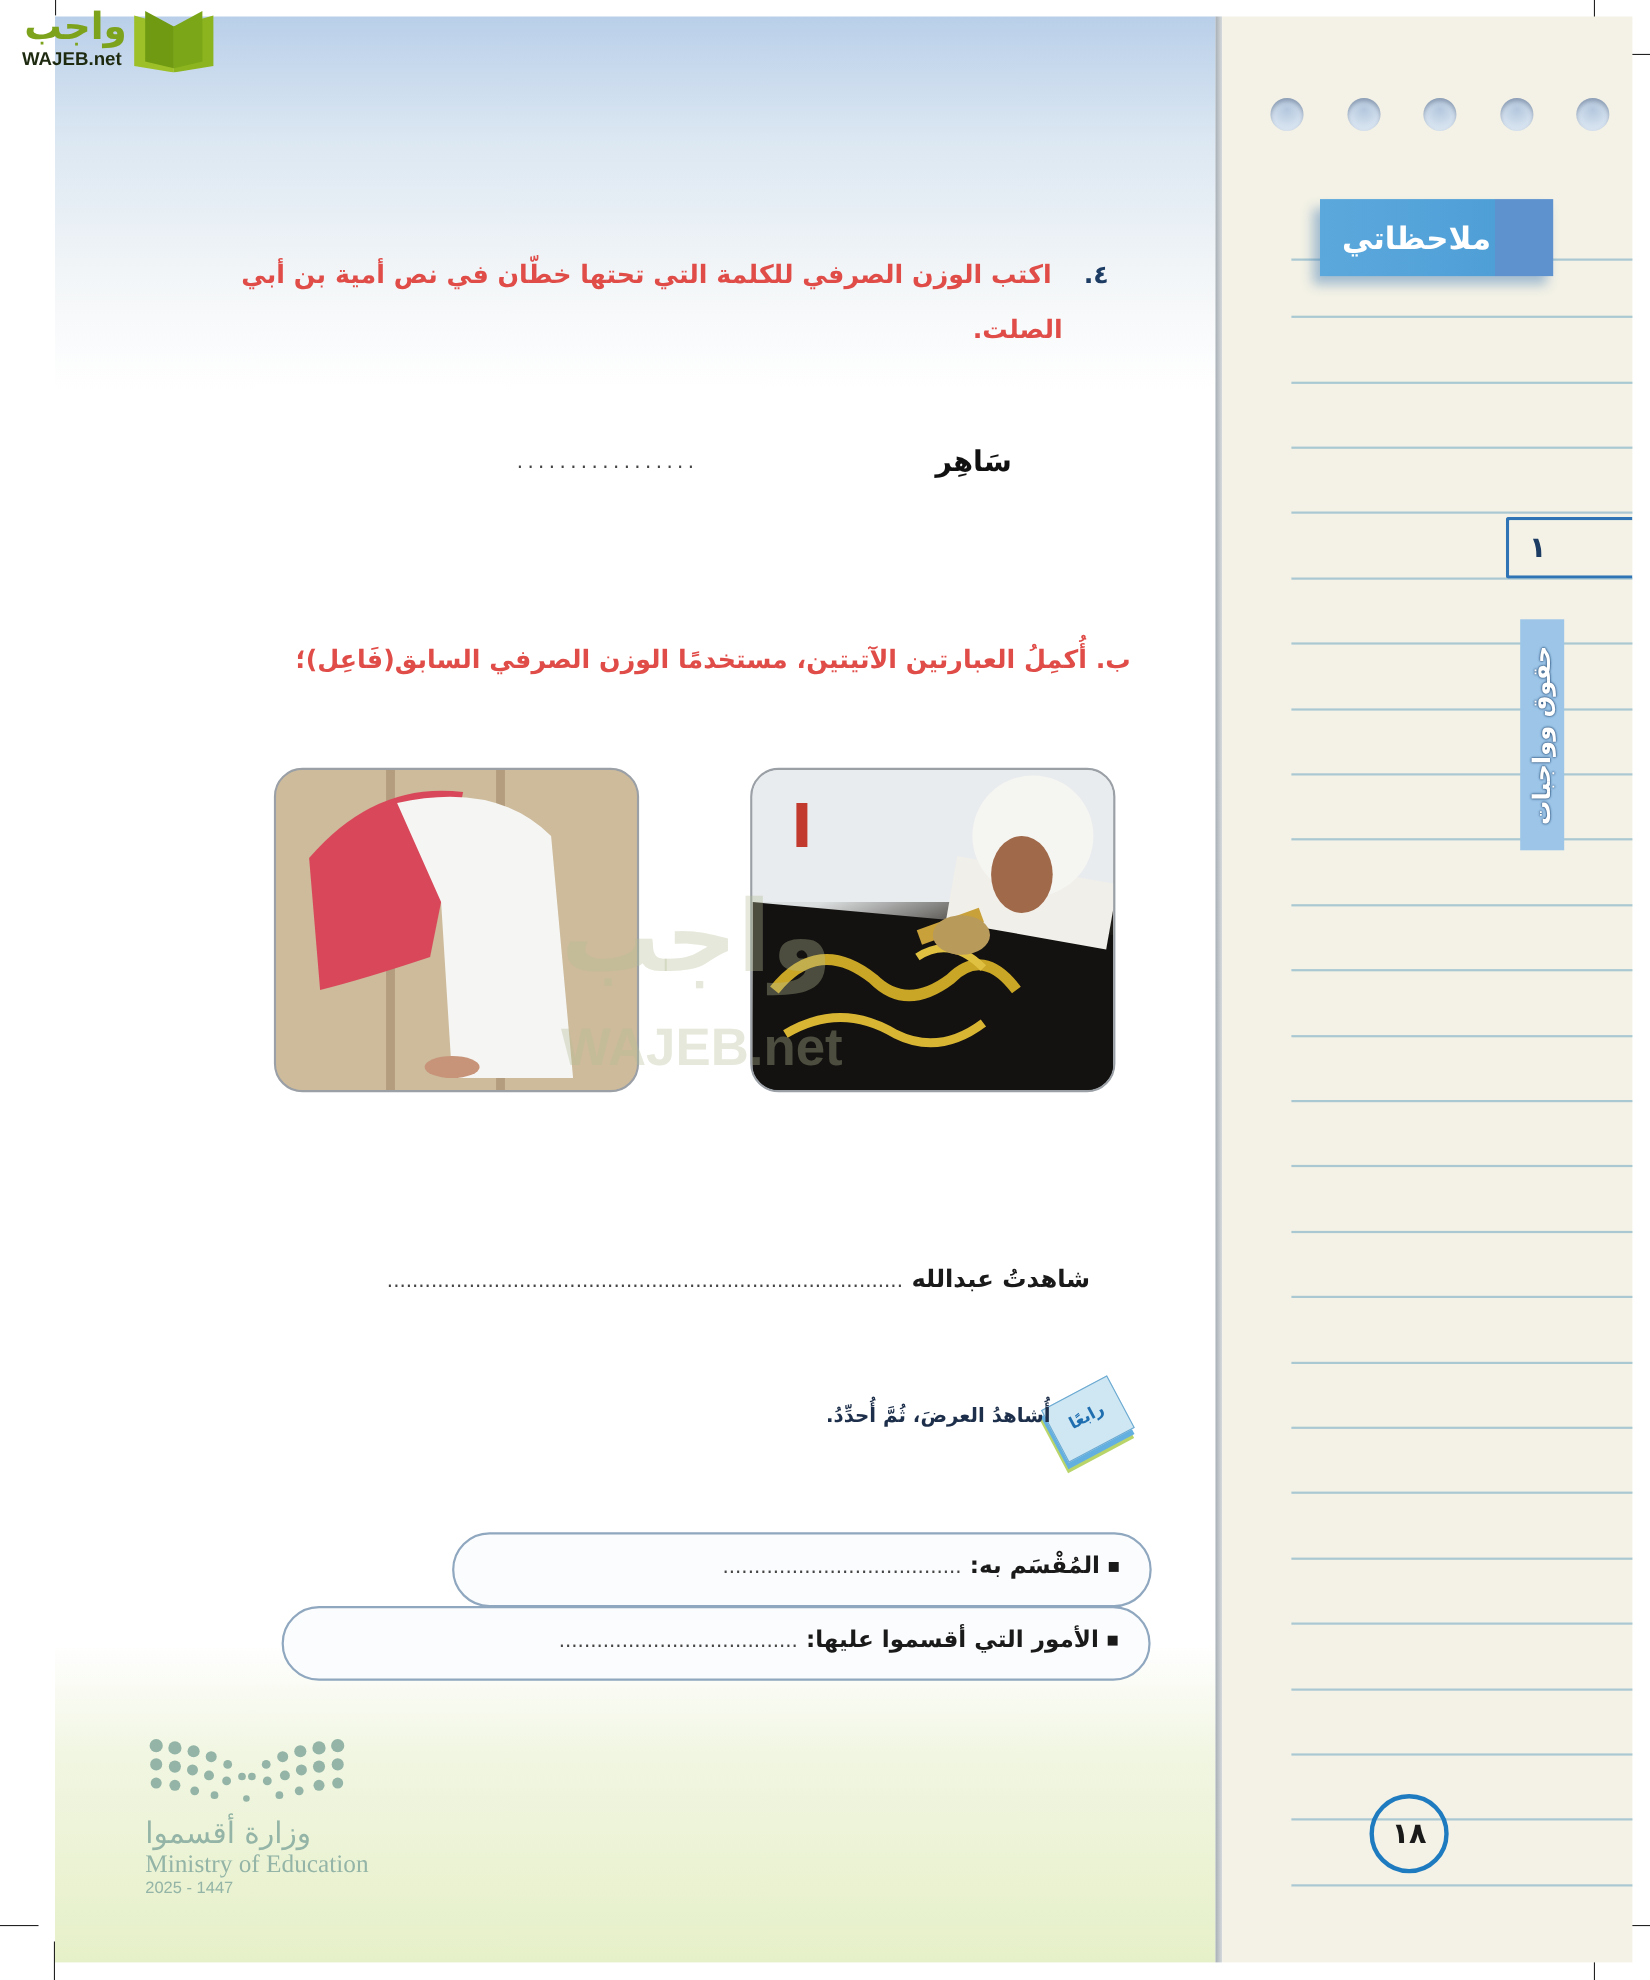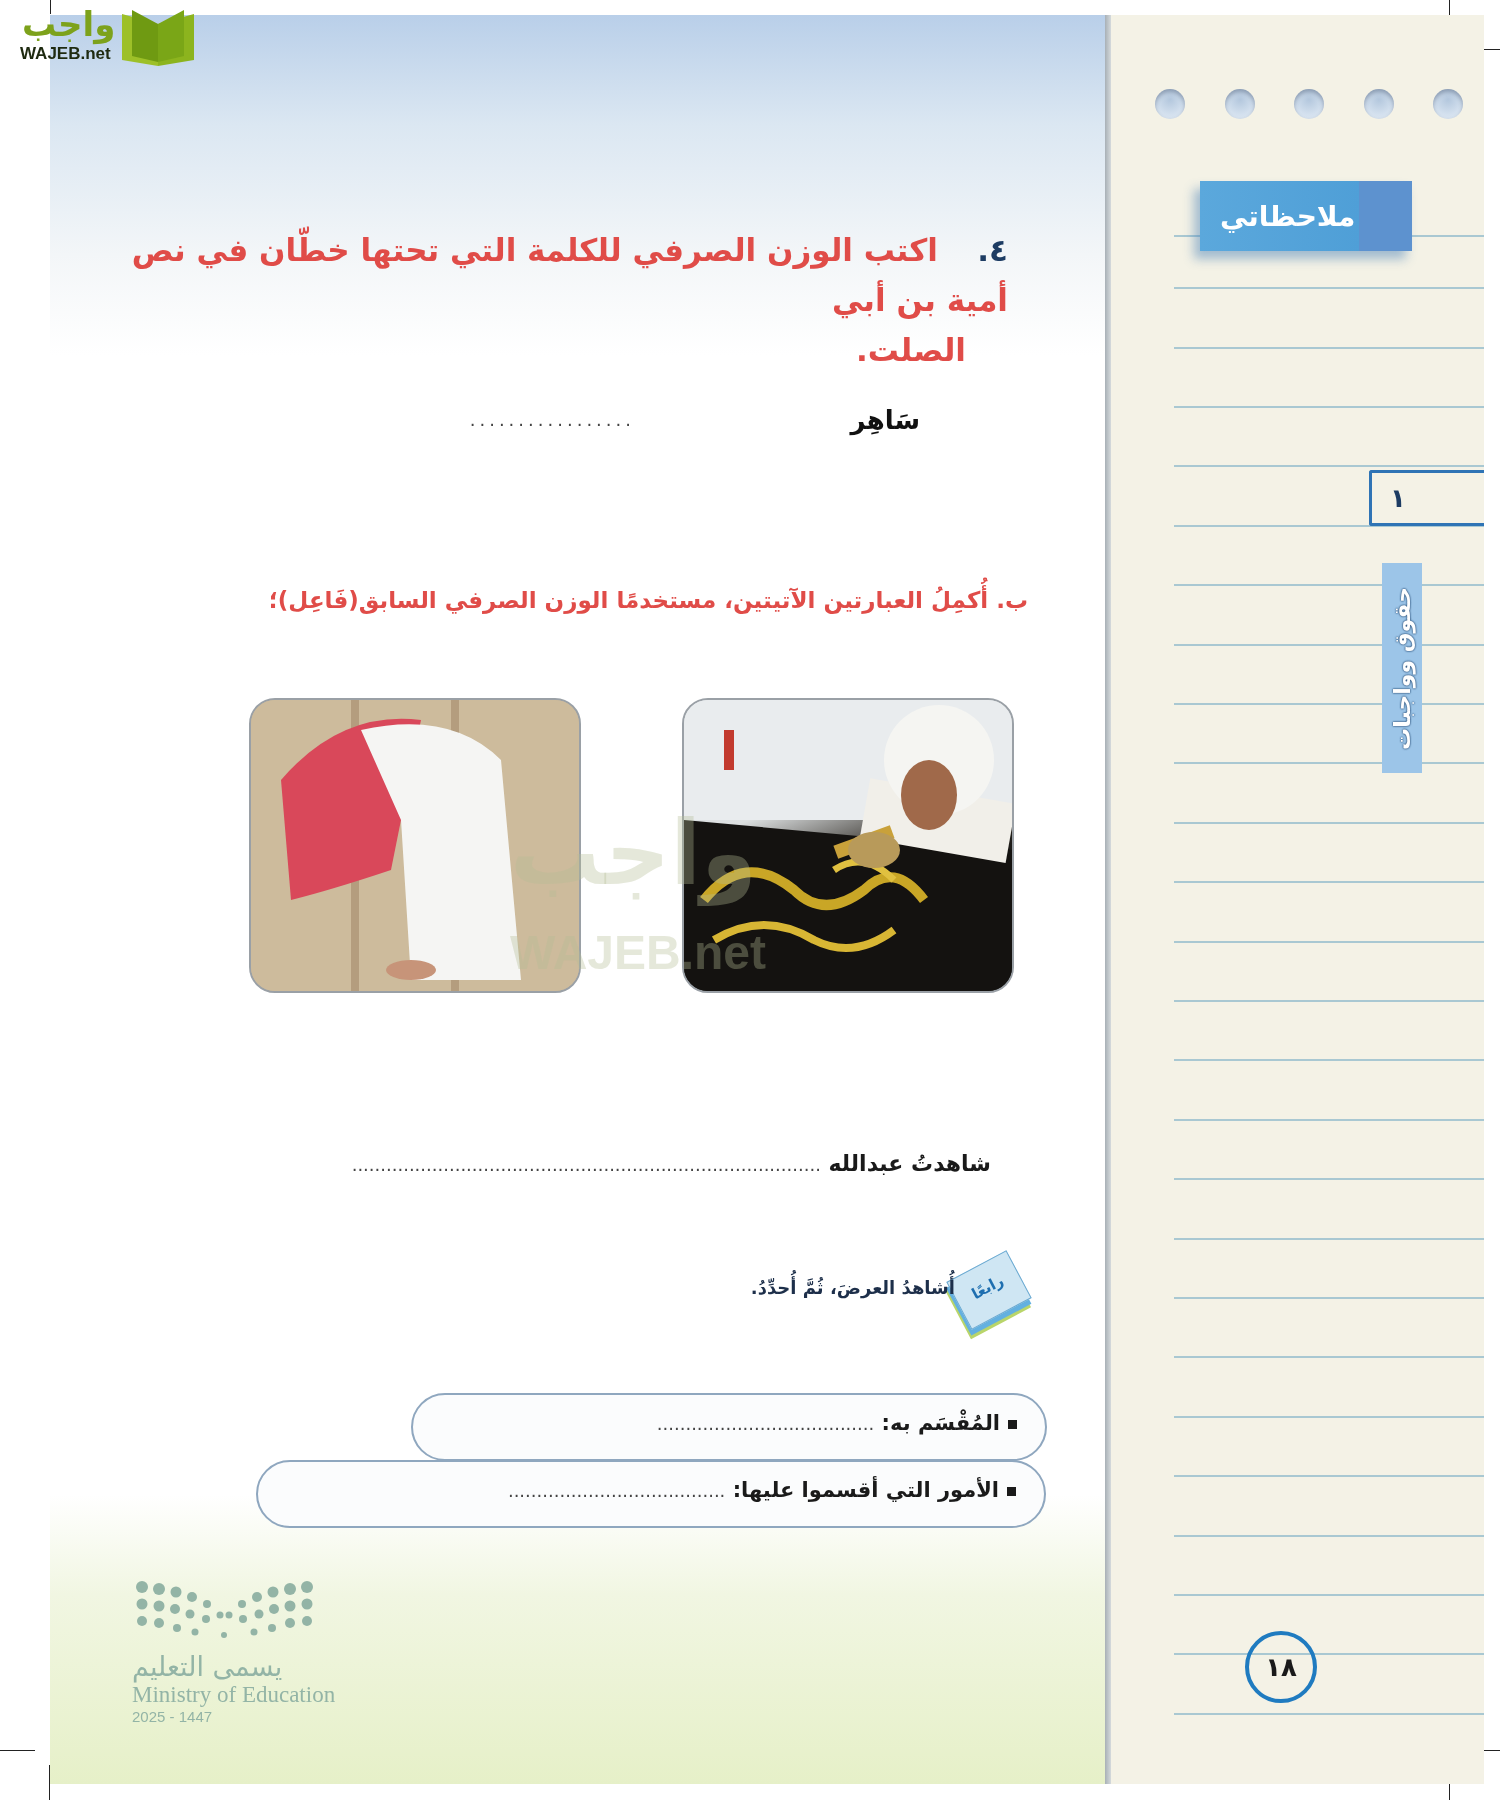--- a/index.html
+++ b/index.html
@@ -80,21 +80,21 @@
 <div class="crop" style="left:50px;top:0;width:1px;height:14px;"></div>
 <div class="crop" style="left:1449px;top:0;width:1px;height:36px;"></div>
 <div class="crop" style="left:1465px;top:49px;width:35px;height:1px;"></div>
 <div class="crop" style="left:0;top:1750px;width:35px;height:1px;"></div>
 <div class="crop" style="left:49px;top:1765px;width:1px;height:35px;"></div>
 <div class="crop" style="left:1465px;top:1750px;width:35px;height:1px;"></div>
 <div class="crop" style="left:1449px;top:1764px;width:1px;height:36px;"></div>
 
 <div class="page-left">
 
-  <div class="txt" style="right:97px; top:210px; width:880px; font-size:31px; line-height:50px;">
+  <div class="txt" style="right:97px; top:210px; width:880px; font-size:23px; line-height:50px;">
     <div>
       <span class="q-num">٤.</span>
       &nbsp;&nbsp;
       <span class="red-text">اكتب الوزن الصرفي للكلمة التي تحتها خطّان في نص أمية بن أبي</span>
     </div>
     <div style="padding-right:42px;">
       <span class="red-text">الصلت.</span>
     </div>
   </div>
 
@@ -183,21 +183,21 @@
           <circle cx="27" cy="46" r="5"></circle>
           <circle cx="45" cy="51" r="4"></circle>
           <circle cx="63" cy="55" r="3.5"></circle>
           <circle cx="92" cy="58" r="3"></circle>
         <circle cx="175" cy="44" r="5"></circle>
           <circle cx="158" cy="46" r="5"></circle>
           <circle cx="140" cy="51" r="4"></circle>
           <circle cx="122" cy="55" r="3.5"></circle>
       </g>
     </svg>
-    <div style="direction:rtl; font-size:27px; color:#93b4a6; margin-top:8px; width:185px; text-align:left;">يسمى التعليم</div>
+    <div style="direction:rtl; font-size:27px; color:#93b4a6; margin-top:8px; width:185px; text-align:left;">وزارة أقسموا</div>
     <div style="font-family:Liberation Serif, serif; font-size:23px; color:#93b4a6;">Ministry of Education</div>
     <div style="font-family:'Liberation Sans', sans-serif; font-size:15px; color:#93b4a6;">2025 - 1447</div>
   </div>
 </div>
 
 <div class="page-right">
   <div class="hole" style="left:44px;"></div>
   <div class="hole" style="left:114px;"></div>
   <div class="hole" style="left:183px;"></div>
   <div class="hole" style="left:253px;"></div>

